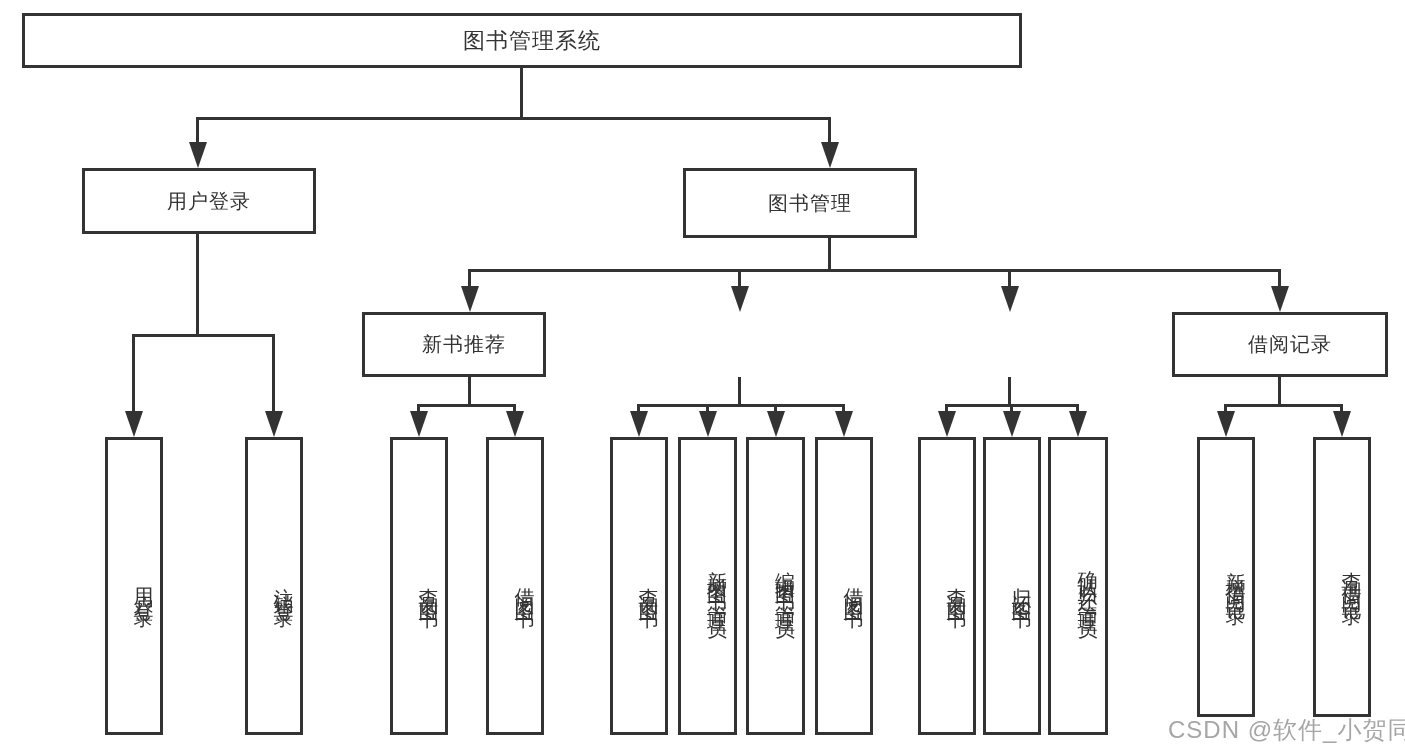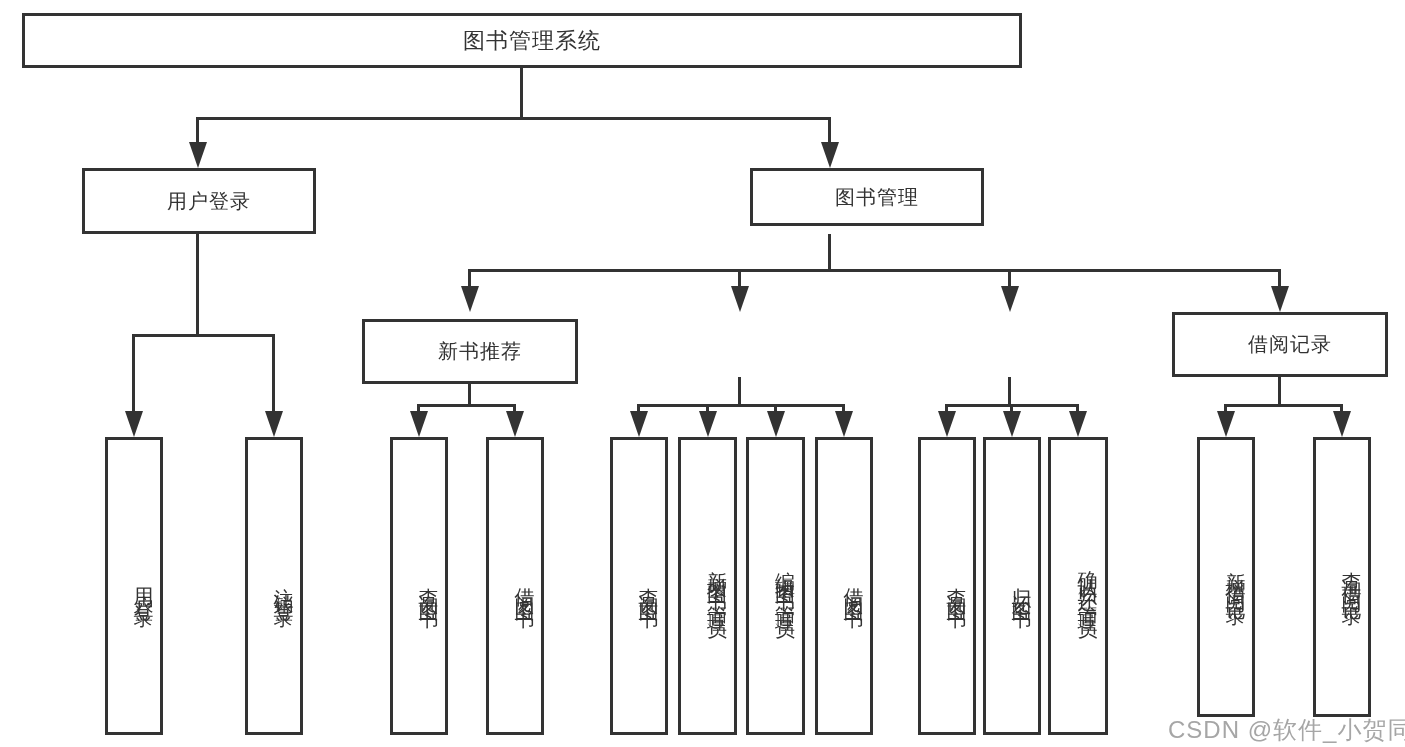--- a/index.html
+++ b/index.html
@@ -104,23 +104,23 @@
   <div class="ah" style="left:938px;top:411px"></div>
   <div class="ah" style="left:1003px;top:411px"></div>
   <div class="ah" style="left:1069px;top:411px"></div>
   <div class="ah" style="left:1217px;top:411px"></div>
   <div class="ah" style="left:1333px;top:411px"></div>
 
   <div class="node nh root" style="left:22px;top:13px;width:1000px;height:55px">图书管理系统</div>
 
   <div class="node nh" style="left:82px;top:168px;width:234px;height:66px">用户登录</div>
 
-  <div class="node nh" style="left:750px;top:168px;width:234px;height:58px">图书管理</div>
+  <div class="node nh" style="left:683px;top:168px;width:234px;height:70px">图书管理</div>
 
-  <div class="node nh" style="left:362px;top:319px;width:216px;height:65px">新书推荐</div>
+  <div class="node nh" style="left:362px;top:312px;width:184px;height:65px">新书推荐</div>
 
 
 
   <div class="node nh" style="left:1172px;top:312px;width:216px;height:65px">借阅记录</div>
 
   <div class="node nv" style="left:105px;top:437px;width:58px;height:298px">用户登录</div>
 
   <div class="node nv" style="left:245px;top:437px;width:58px;height:298px">注销登录</div>
 
   <div class="node nv" style="left:390px;top:437px;width:58px;height:298px">查询图书</div>

